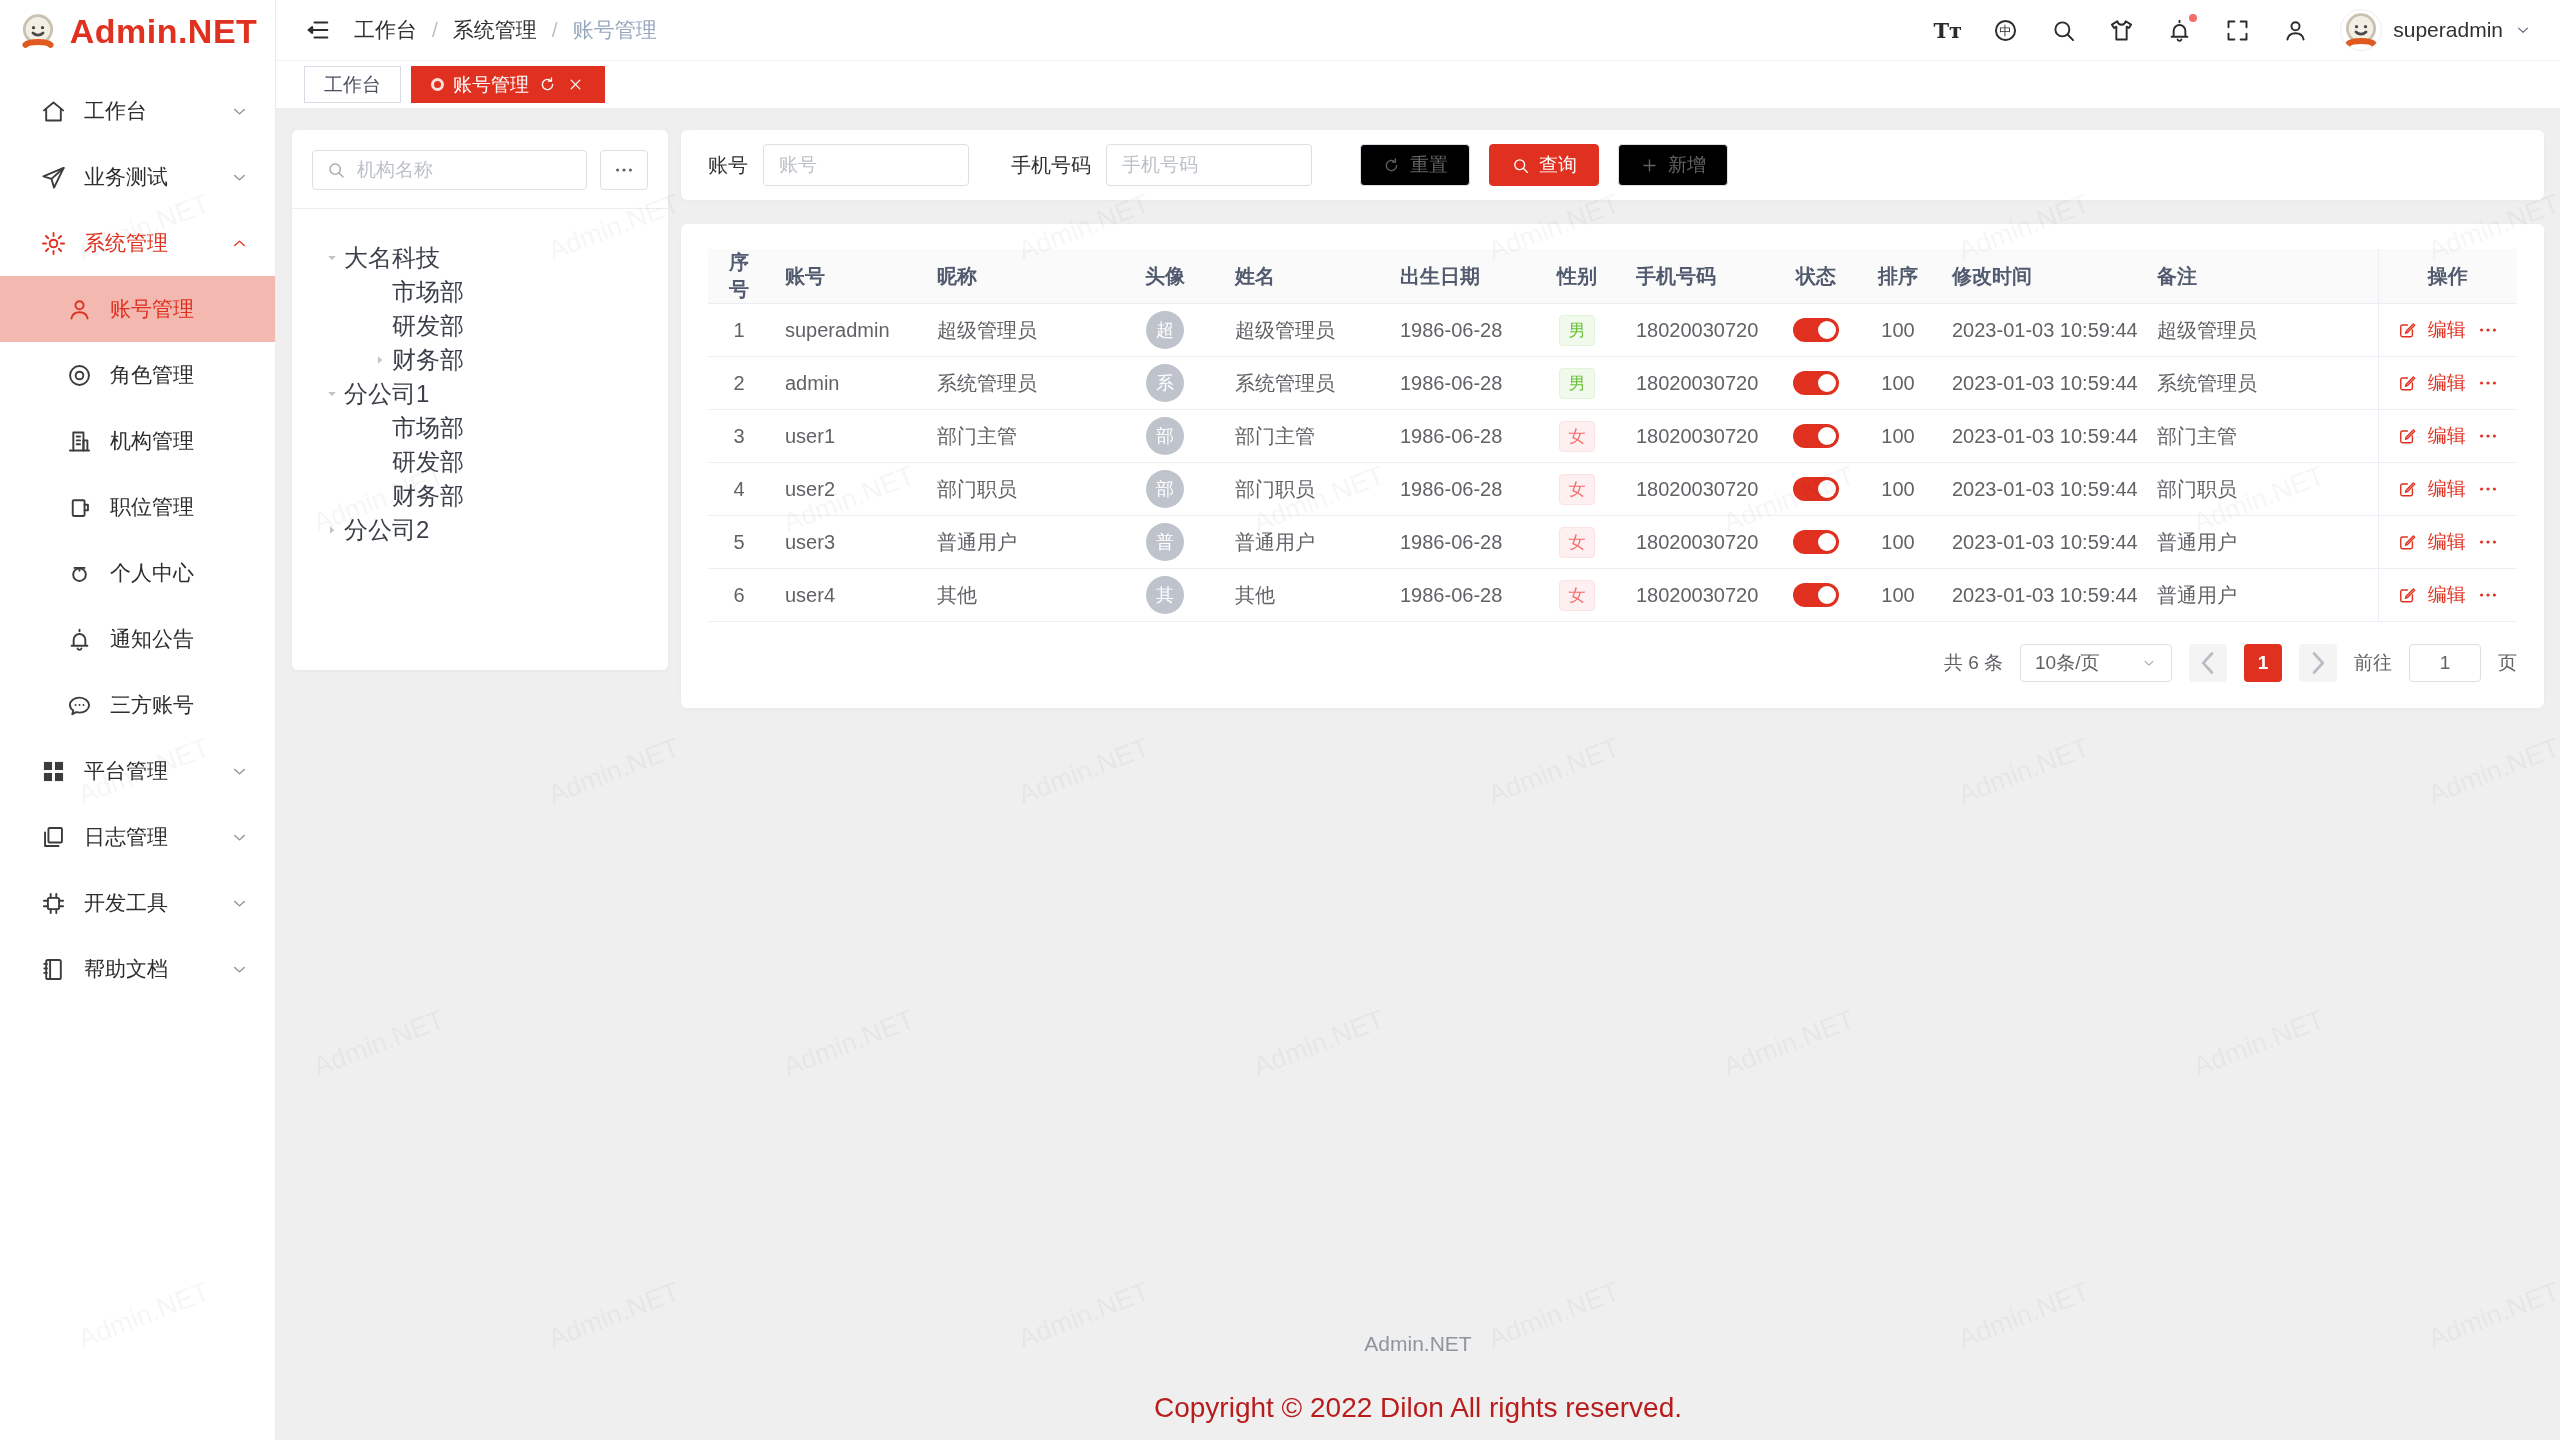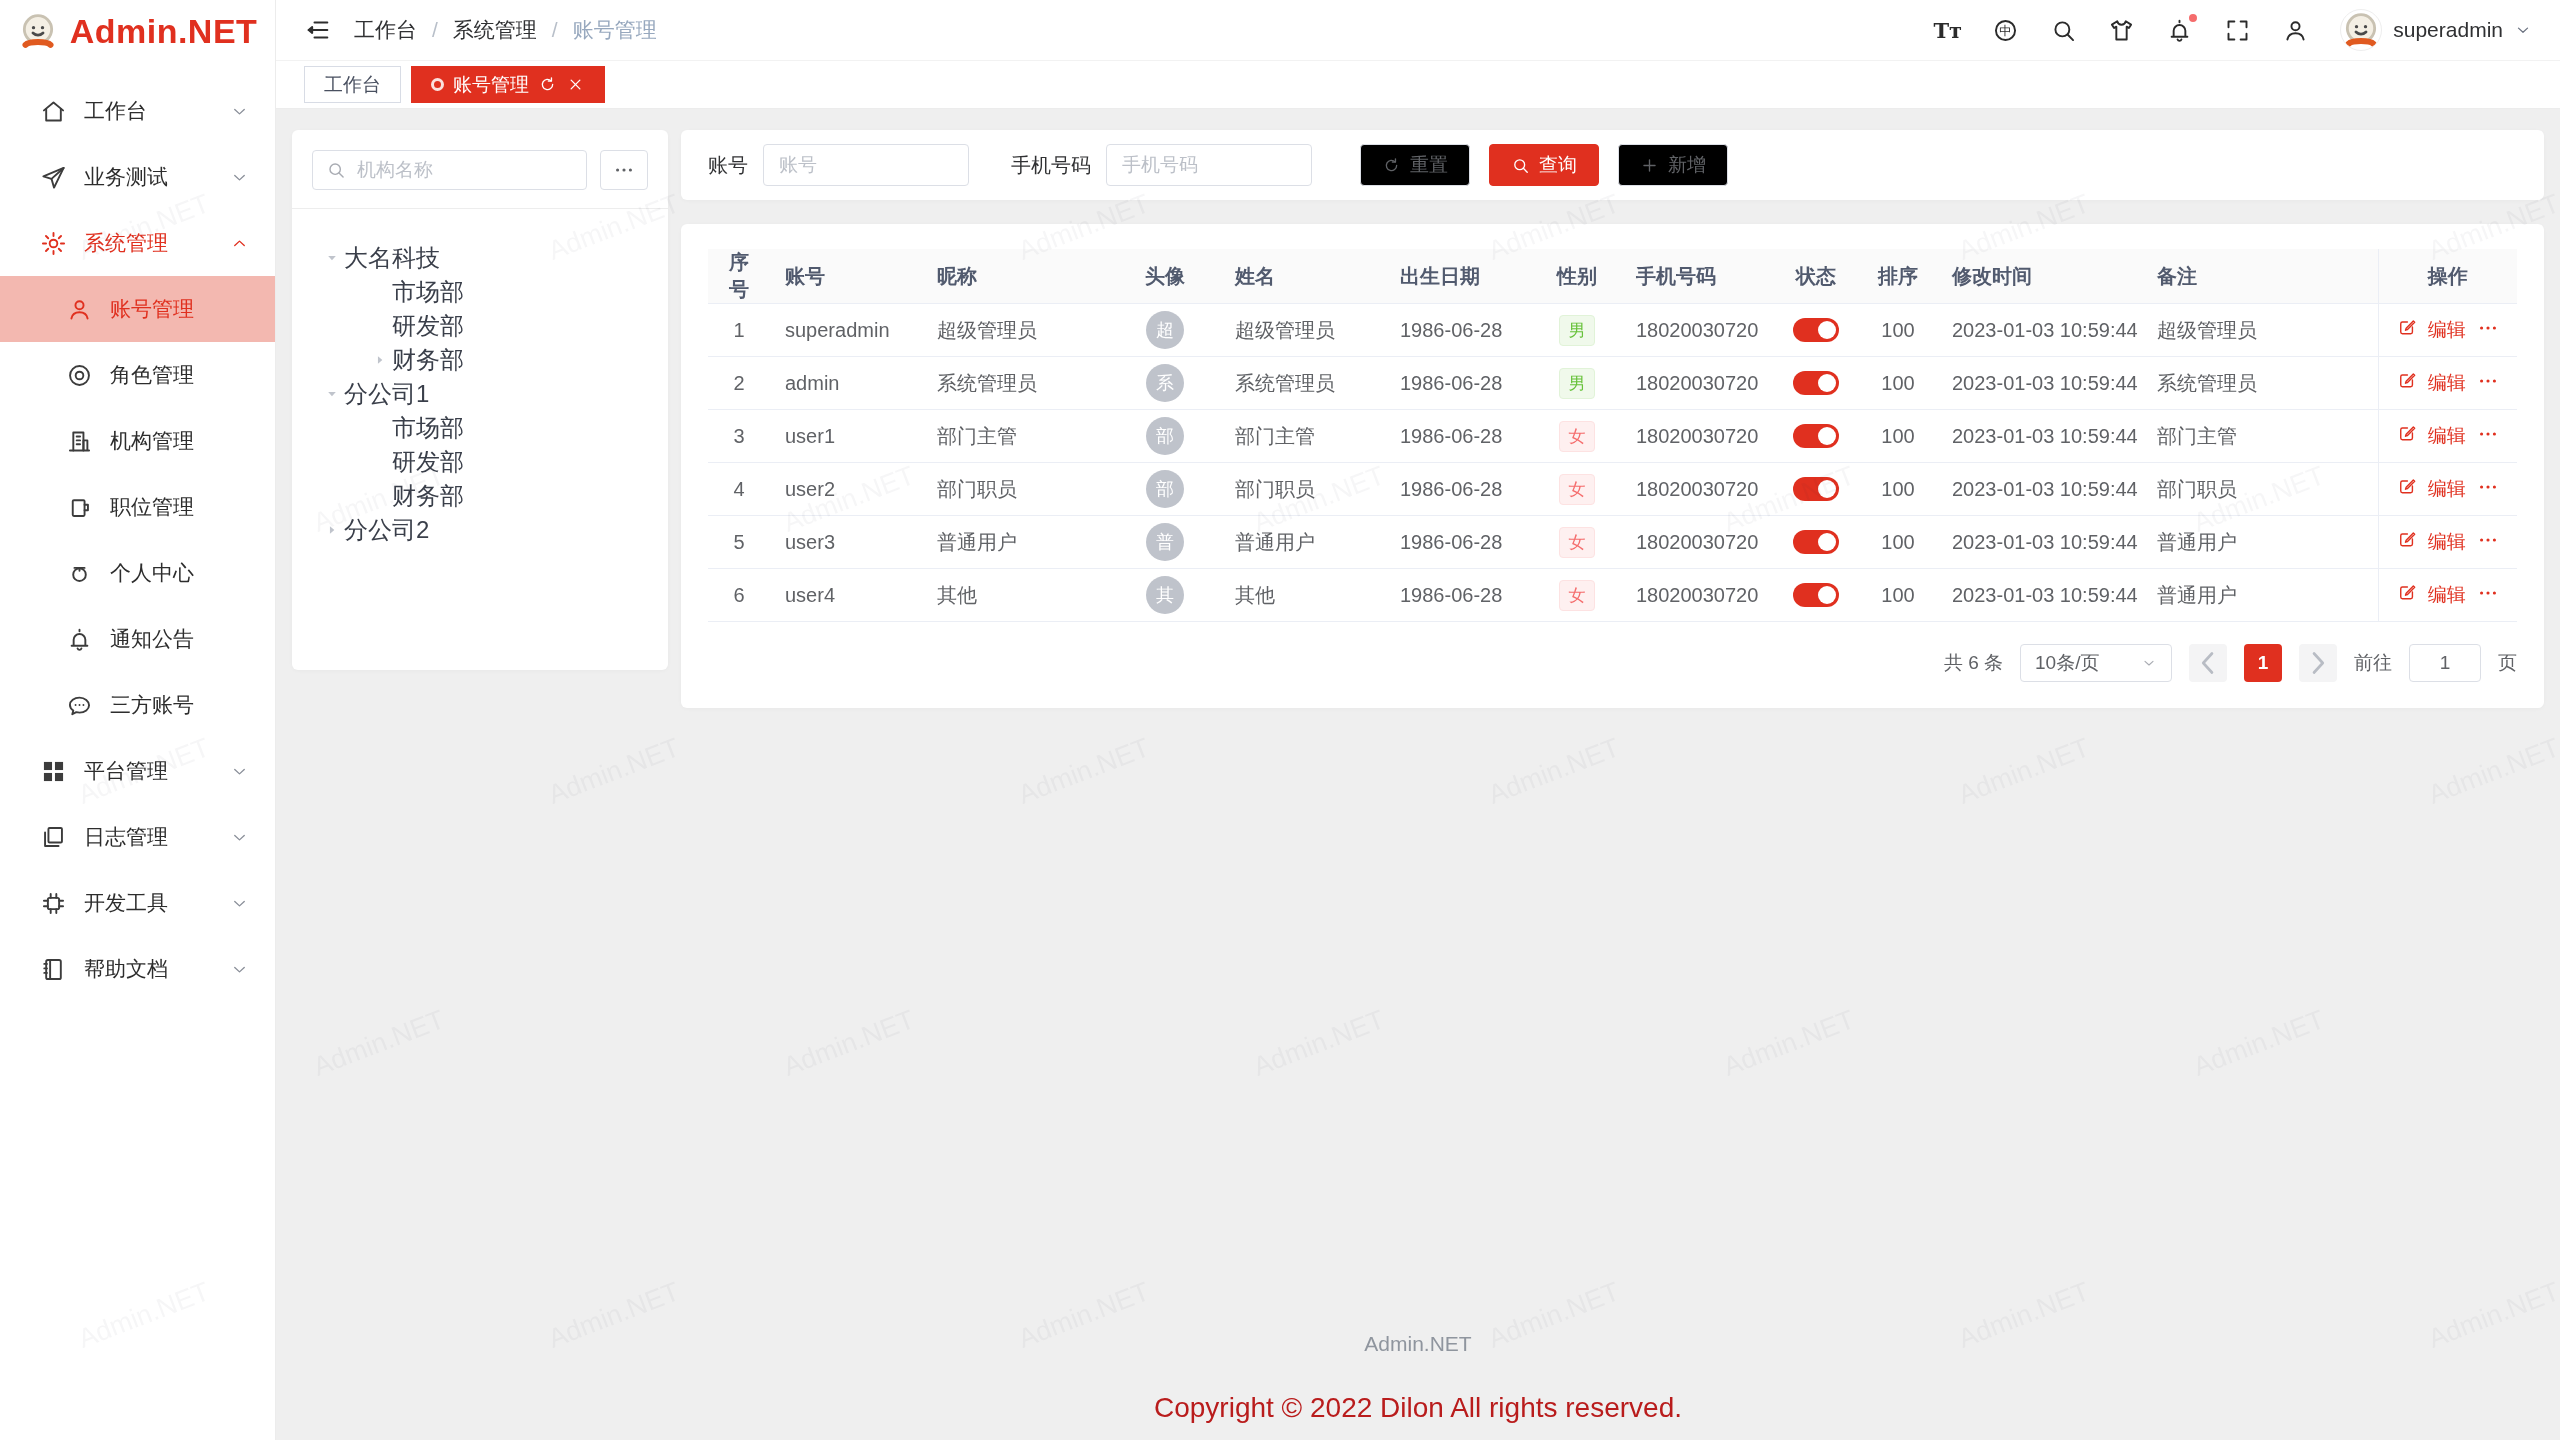--- a/index.html
+++ b/index.html
@@ -103,21 +103,21 @@
   .avatar-chip { display:inline-flex; width:38px; height:38px; border-radius:50%;
     background:#bfc3cb; color:#fff; align-items:center; justify-content:center; font-size:18px; }
   .gbadge { display:inline-block; min-width:36px; height:31px; line-height:29px; text-align:center;
     border-radius:4px; font-size:17px; padding:0 7px; }
   .gbadge.male { color:#67c23a; background:#f0f9eb; border:1px solid #e1f3d8; }
   .gbadge.female { color:#f56c6c; background:#fef0f0; border:1px solid #fde2e2; }
   .switch { display:inline-block; width:46px; height:24px; border-radius:13px; background:#e0301f;
     position:relative; cursor:pointer; vertical-align:middle; }
   .switch::after { content:''; position:absolute; right:3px; top:3px; width:18px; height:18px;
     border-radius:50%; background:#fff; }
-  .op-inner { display:flex; justify-content:center; gap:11px; color:#e0301f; }
+  .op-inner { display:flex; align-items:center; justify-content:center; gap:11px; color:#e0301f; }
   .op-inner .e-ic { width:20px; height:20px; }
   .op-inner .edit-label { font-size:19px; cursor:pointer; }
   .op-inner .more-ic { width:22px; height:22px; cursor:pointer; }
 
   
   .pager { display:flex; justify-content:flex-end; align-items:center; margin-top:22px;
     gap:17px; font-size:19px; color:#606266; }
   .pg-size { width:152px; height:38px; border:1px solid #dcdfe6; border-radius:4px;
     display:flex; align-items:center; justify-content:space-between; padding:0 14px;
     color:#606266; cursor:pointer; background:#fff; }

